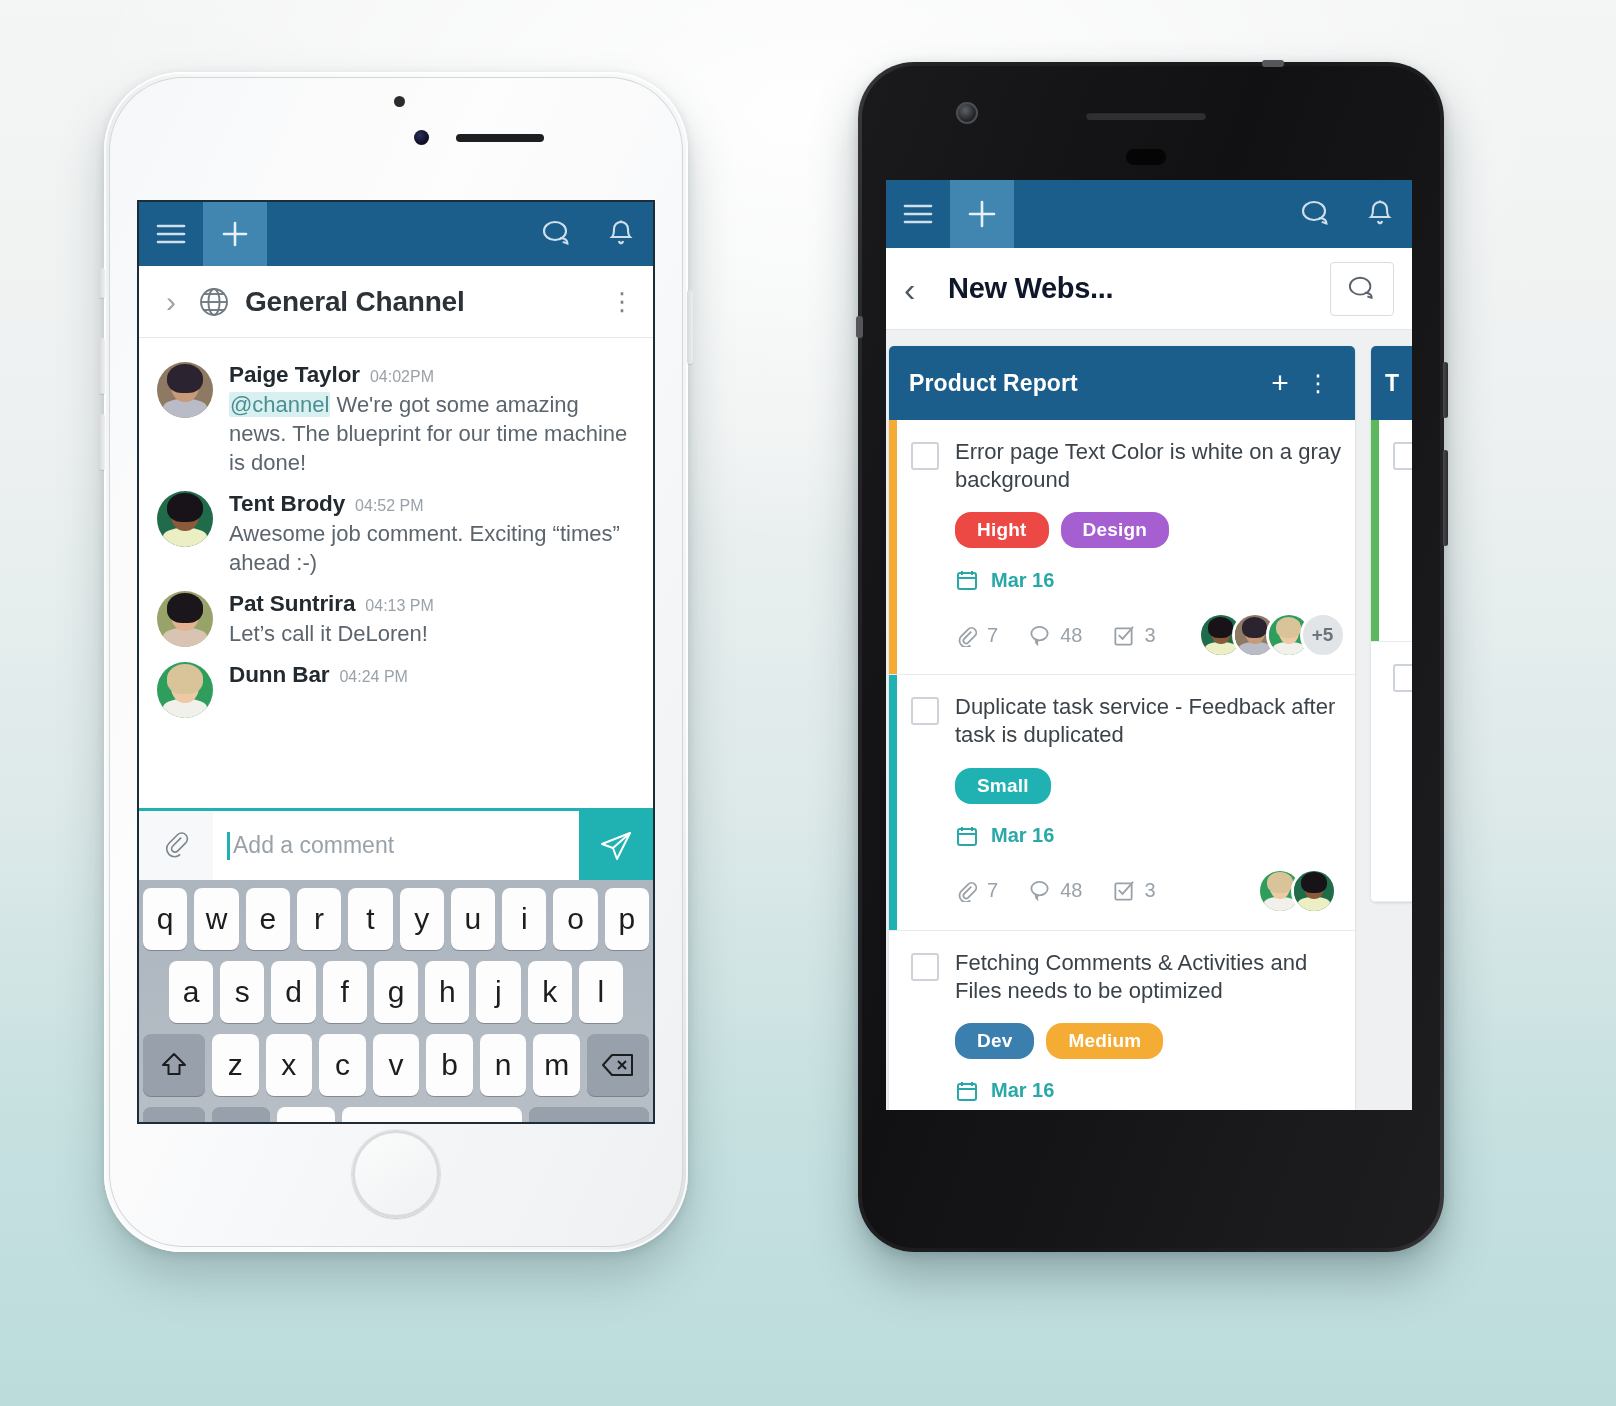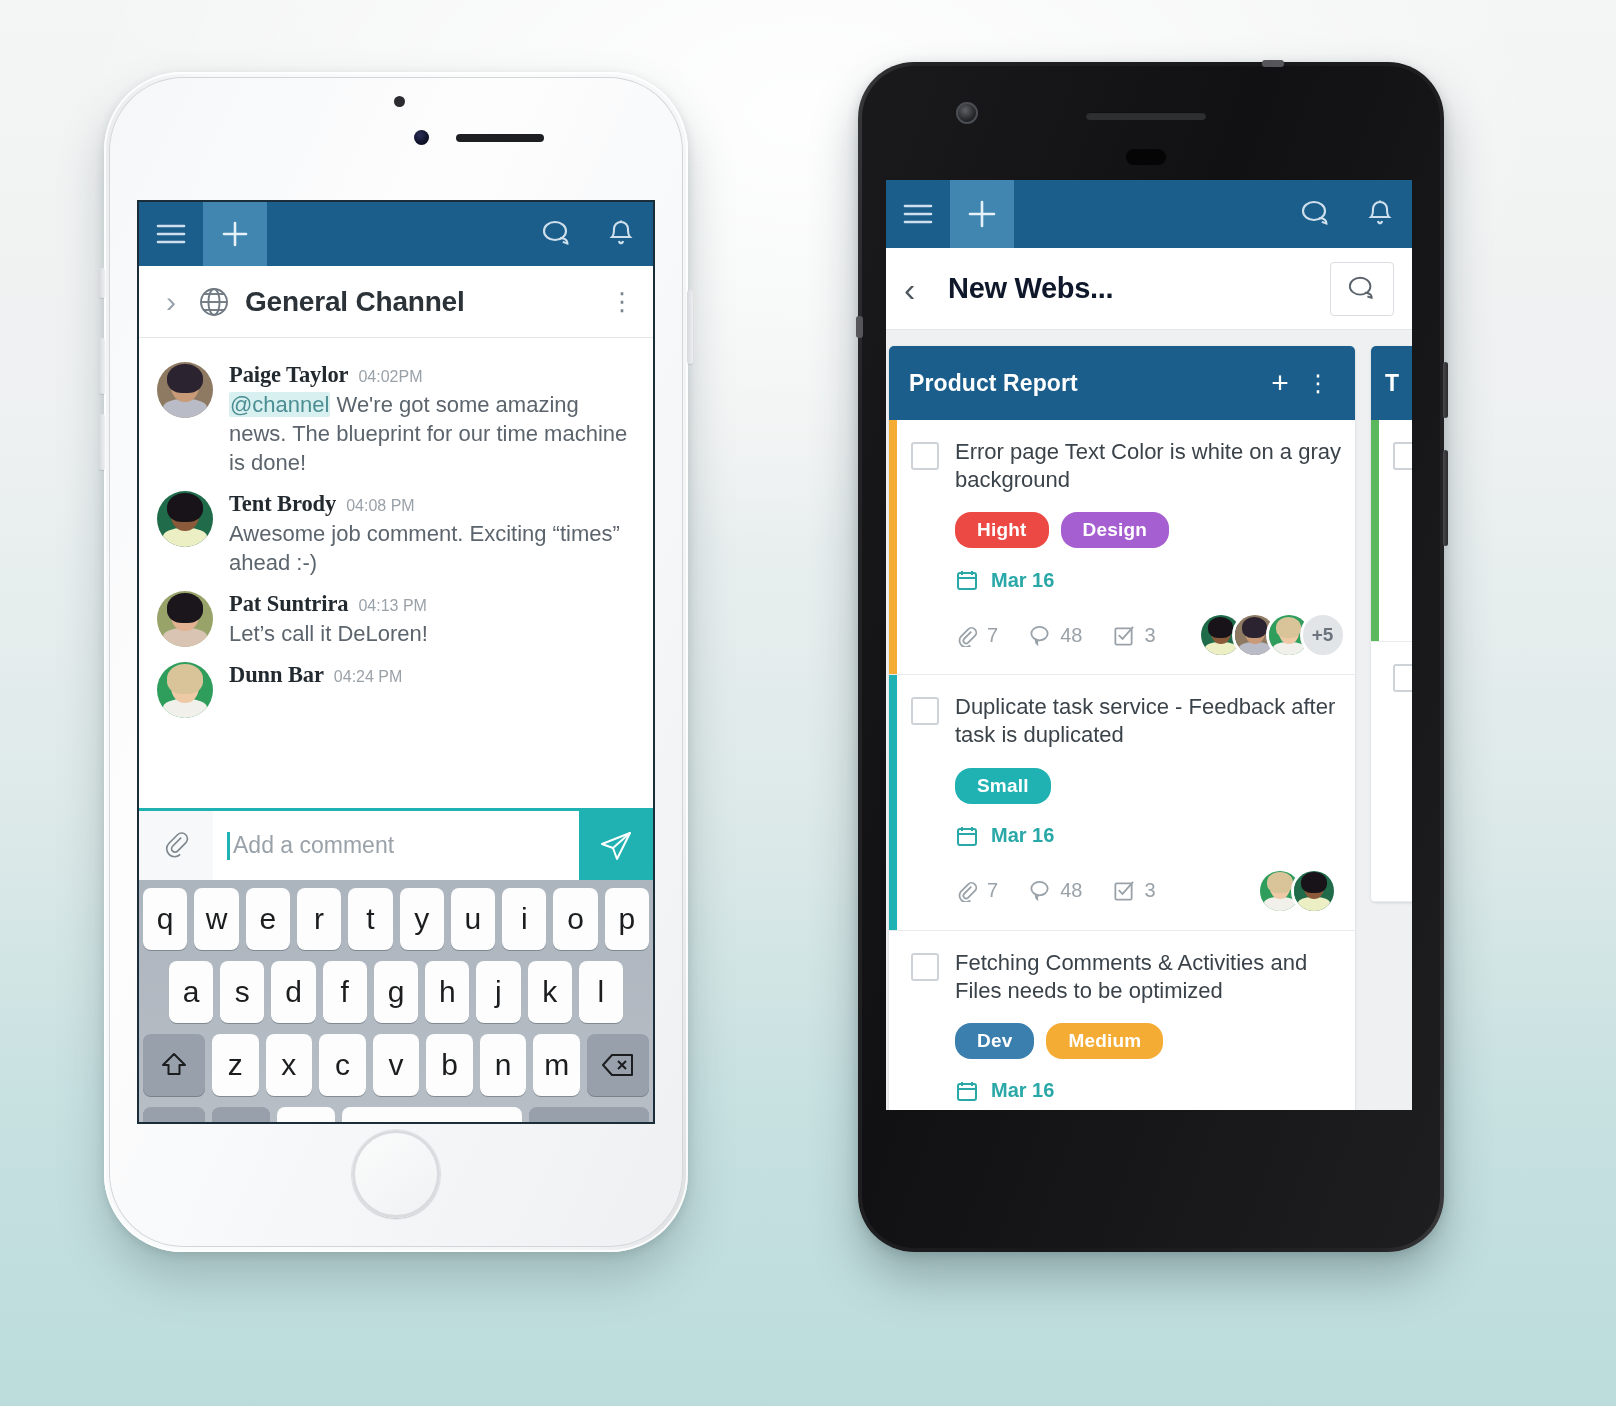--- a/index.html
+++ b/index.html
@@ -93,21 +93,21 @@
   .ch-title { font-size:28px; font-weight:700; color:#2b3238; letter-spacing:-.2px; flex:1; }
   .ch-dots { width:50px; text-align:center; color:#7b848c; font-size:25px; letter-spacing:0; line-height:.6;}
 
   
   .msgs { padding:14px 0 0 0; background:#fff; height:470px; overflow:hidden; position:relative;}
   .msg { display:flex; padding:10px 18px 4px 18px; }
   .av { width:56px; height:56px; border-radius:50%; flex:0 0 auto; margin-right:16px;
         overflow:hidden; position:relative; }
   .msg-body { flex:1; min-width:0; }
   .msg-head { display:flex; align-items:baseline; gap:10px; margin-bottom:2px;}
-  .m-name { font-size:22.5px; font-weight:700; color:#222a30; letter-spacing:-.1px;font-family:Liberation Serif, serif;}
+  .m-name { font-size:22.5px; font-weight:700; color:#222a30; letter-spacing:-.1px;}
   .m-time { font-size:16px; color:#9aa2a9; font-weight:400; }
   .m-text { font-size:22px; line-height:1.32; color:#5c656d; }
   .mention { background:#d8f0f0; color:#4c8e93; border-radius:2px; padding:0 1px;}
 
   
   .composer { display:flex; height:72px; border-top:3px solid #20b2b2; background:#fff; }
   .cmp-clip { width:74px; display:flex; align-items:center; justify-content:center;
               background:#f7f8f9; color:#7e878e; }
   .cmp-field { flex:1; display:flex; align-items:center; padding-left:14px; background:#fff;}
   .cmp-caret { width:3px; height:28px; background:#20b2b2; margin-right:3px;}
@@ -258,21 +258,21 @@
             <span class="face">
               <span class="bg" style="background:#1f6b4a"></span>
               <span class="body" style="background:#eceec4"></span>
               <span class="skin" style="background:#8a5a3a"></span>
               <span class="hair" style="background:#181318"></span>
             </span>
           </div>
           <div class="msg-body">
             <div class="msg-head">
               <span class="m-name">Tent Brody</span>
-              <span class="m-time">04:08 PM</span>
+              <span class="m-time">04:52 PM</span>
             </div>
             <div class="m-text"><span>Awesome job comment. Exciting “times” ahead :-)</span></div>
           </div>
         </div>
         <div class="msg">
           <div class="av">
             <span class="face">
               <span class="bg" style="background:#98a36a"></span>
               <span class="body" style="background:#d9c4b4"></span>
               <span class="skin" style="background:#e3b293"></span>

